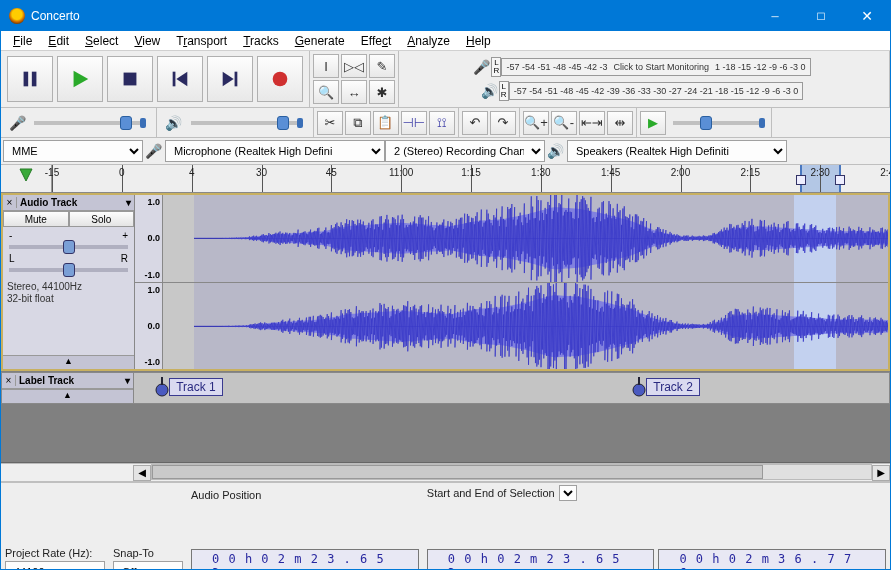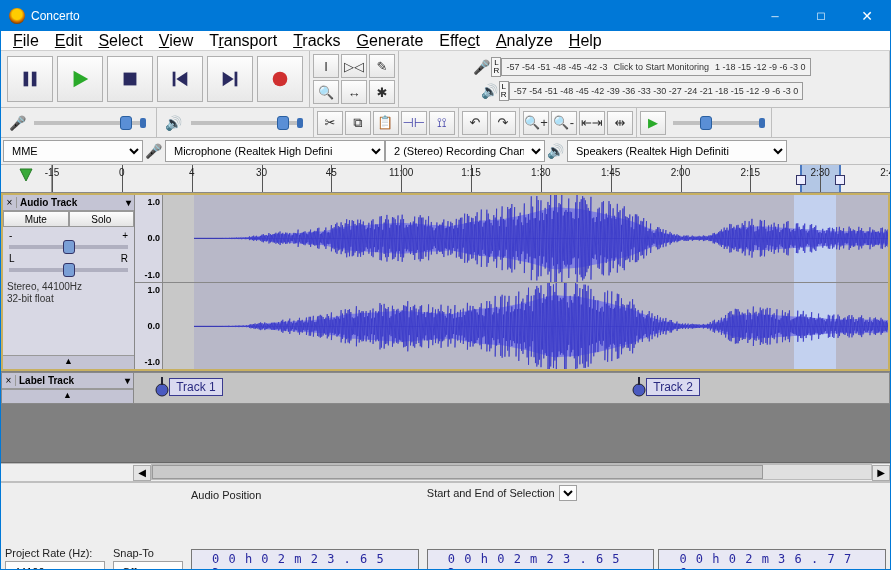--- a/index.html
+++ b/index.html
@@ -2,21 +2,21 @@
 <html><head>
 <meta charset="utf-8">
 <style>
 * { box-sizing: border-box; margin: 0; padding: 0; font-family: "Segoe UI", Tahoma, sans-serif; }
 body { background: #fff; width: 891px; height: 570px; overflow: hidden; border: 1px solid #0078d7; }
 .titlebar { height: 30px; background: #0078d7; color: #fff; display: flex; align-items: center; padding-left: 8px; font-size: 12px; }
 .titlebar .app-icon { width: 16px; height: 16px; background: radial-gradient(circle at 50% 40%, #ffcc00 40%, #cc6600 60%, #000 100%); border-radius: 50%; margin-right: 6px; }
 .titlebar .title { flex: 1; }
 .titlebar .win-btn { width: 46px; height: 30px; display: flex; align-items: center; justify-content: center; font-size: 10px; color:#fff;}
 .titlebar .win-btn.close { font-size: 14px; }
-.menubar { height: 20px; background: #fff; display: flex; align-items: center; border-bottom: 1px solid #d0d0d0; padding: 0 4px; font-size: 16px; }
+.menubar { height: 20px; background: #fff; display: flex; align-items: center; border-bottom: 1px solid #d0d0d0; padding: 0 4px; font-size: 12px; }
 .menubar .menu-item { padding: 2px 8px; cursor: default; }
 .menubar .menu-item .ul { text-decoration: underline; }
 .toolrow { display: flex; background: #eeeeee; border-bottom: 1px solid #bfbfbf; }
 .toolgroup { display: flex; align-items: center; padding: 2px; border-right: 1px solid #bfbfbf; background:#eeeeee;}
 .bigbtn { width: 46px; height: 46px; background: linear-gradient(#fdfdfd,#e8e8e8); border: 1px solid #b0b0b0; margin: 2px; display:flex;align-items:center;justify-content:center; font-size:18px;}
 .bigbtn svg { width: 22px; height: 22px; }
 .smallbtn { width: 26px; height: 24px; background: linear-gradient(#fdfdfd,#e8e8e8); border: 1px solid #b0b0b0; margin: 1px; display:flex;align-items:center;justify-content:center; font-size:13px; color:#303030;}
 .meter-area { flex:1; display:flex; flex-direction:column; justify-content:center; padding:2px 6px 2px 2px;}
 .meter-row { display:flex; align-items:center; font-size:10px; height:24px;}
 .meter-row .mic { width:18px; text-align:center; font-size:14px;}

